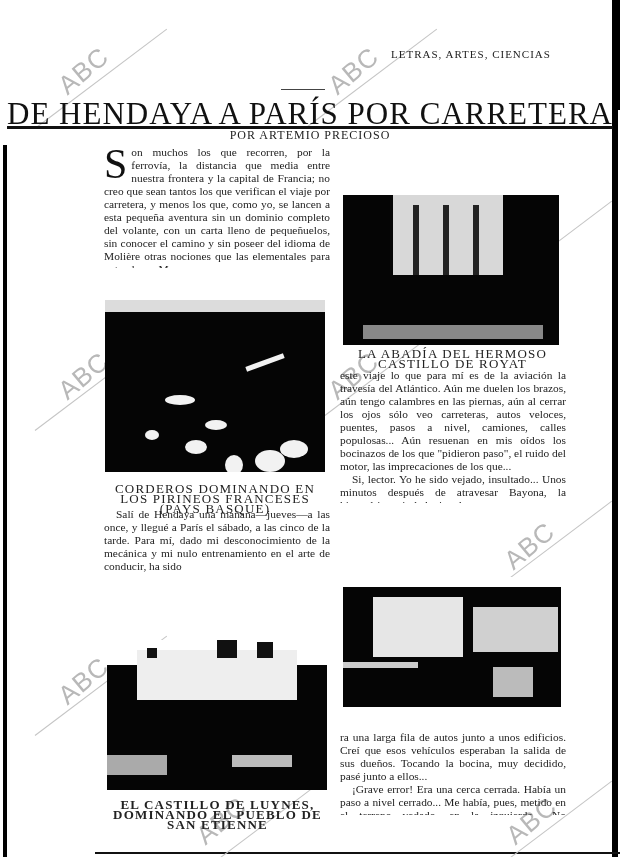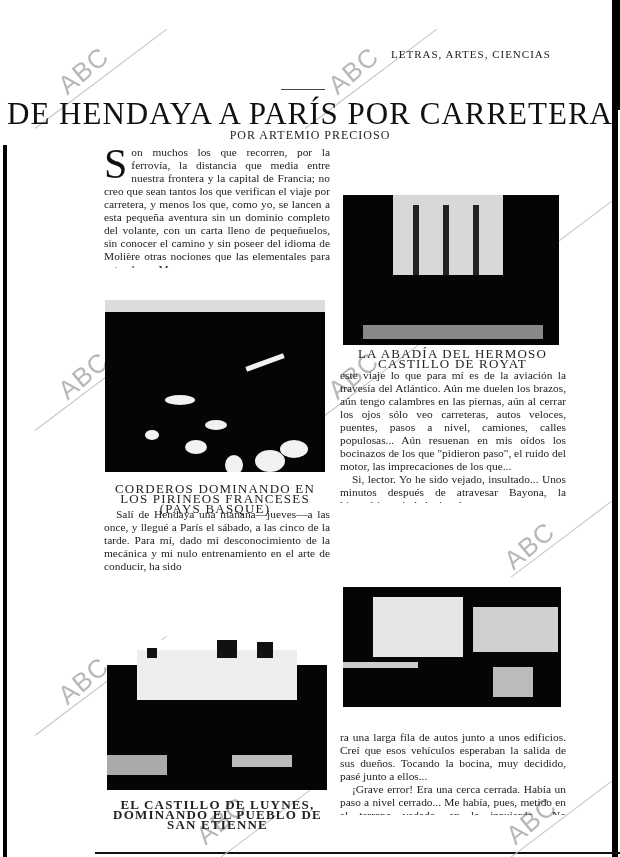--- a/index.html
+++ b/index.html
@@ -14,21 +14,21 @@
   .border-bottom { position:absolute; left:95px; top:852px; width:525px; height:2px; background:#111; }
 
   
   .wm { position:absolute; color:#b8b8b8; font-family:"Liberation Sans",sans-serif;
         font-size:26px; transform:rotate(-40deg); transform-origin:left bottom; letter-spacing:1px; }
   .wm-line { position:absolute; height:1px; background:#c4c4c4; transform-origin:left center; transform:rotate(-37deg); width:165px; }
 
   .section-label { position:absolute; left:391px; top:48px; font-size:11px; letter-spacing:1px; color:#222; }
   .kicker { position:absolute; left:0; width:620px; top:62px; text-align:center; font-size:19px; letter-spacing:2px; color:#222; }
   .kicker-rule { position:absolute; left:281px; top:89px; width:44px; height:1px; background:#444; }
-  .title { position:absolute; left:0; width:620px; top:96px; text-align:center; font-size:31px; letter-spacing:1px; color:#111; font-weight:normal; }
+  .title { position:absolute; left:0; width:620px; top:96px; text-align:center; font-size:31px; letter-spacing:1px; color:#111; font-weight:normal;text-decoration:underline; }
   .byline { position:absolute; left:0; width:620px; top:128px; text-align:center; font-size:12px; letter-spacing:1px; color:#222; }
 
   .col { position:absolute; font-size:11.4px; line-height:13px; text-align:justify; color:#222; }
   .col p { margin:0; }
   .dropcap { float:left; font-size:42px; line-height:32px; margin:2px 4px 0 0; color:#111; }
 
   .photo { position:absolute; background:#050505; overflow:hidden; }
   .photo .hl { position:absolute; background:#f2f2f2; }
   .caption { position:absolute; font-size:13px; letter-spacing:1.2px; text-align:center; color:#222; line-height:10px; }
 </style>

